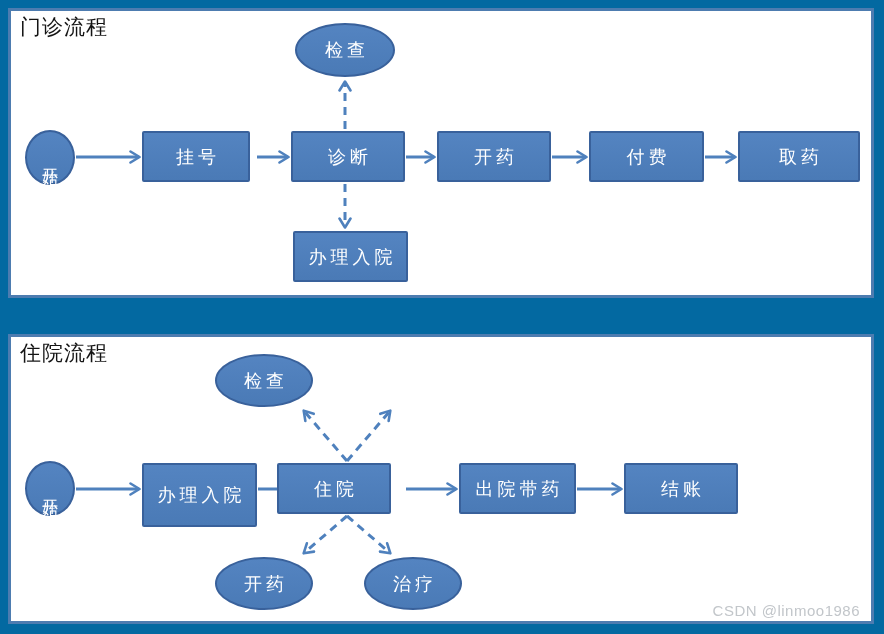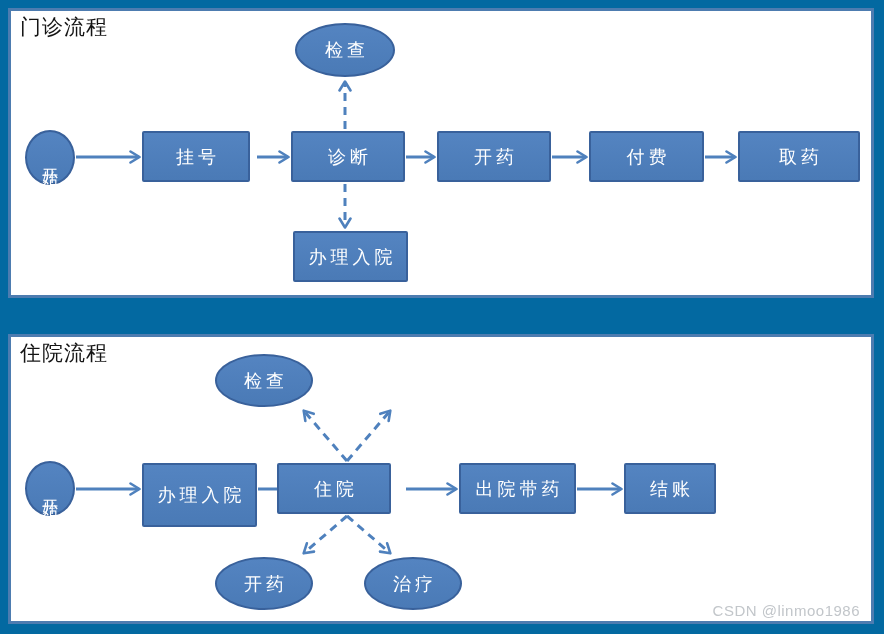--- a/index.html
+++ b/index.html
@@ -82,17 +82,17 @@
   <div class="node rect" style="left:589px; top:131px; width:115px; height:51px;">付费</div>
   <div class="node rect" style="left:738px; top:131px; width:122px; height:51px;">取药</div>
 
   <div class="node circle" style="left:25px;  top:461px; width:50px;  height:55px;">开始</div>
   <div class="node rect" style="left:142px; top:463px; width:115px; height:64px;">办理入院</div>
   <div class="node rect" style="left:277px; top:463px; width:114px; height:51px;">住院</div>
   <div class="node ellipse" style="left:215px; top:354px; width:98px;  height:53px;">检查</div>
   <div class="node ellipse" style="left:215px; top:557px; width:98px;  height:53px;">开药</div>
   <div class="node ellipse" style="left:364px; top:557px; width:98px;  height:53px;">治疗</div>
   <div class="node rect" style="left:459px; top:463px; width:117px; height:51px;font-family:Liberation Mono, monospace;">出院带药</div>
-  <div class="node rect" style="left:624px; top:463px; width:92px; height:51px;">结账</div>
+  <div class="node rect" style="left:624px; top:463px; width:114px; height:51px;">结账</div>
 
   <div class="watermark">CSDN @linmoo1986</div>
 
 </div>
 
 </body></html>

